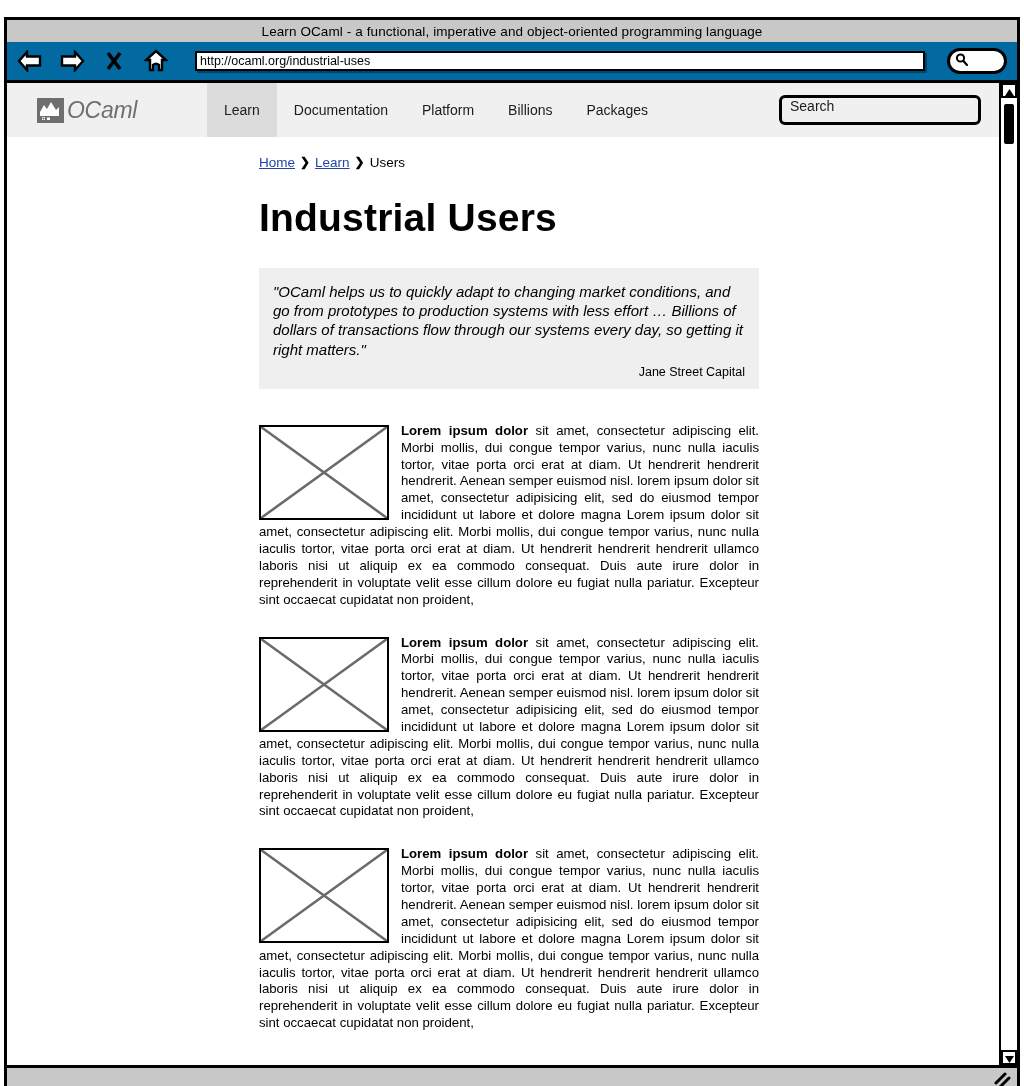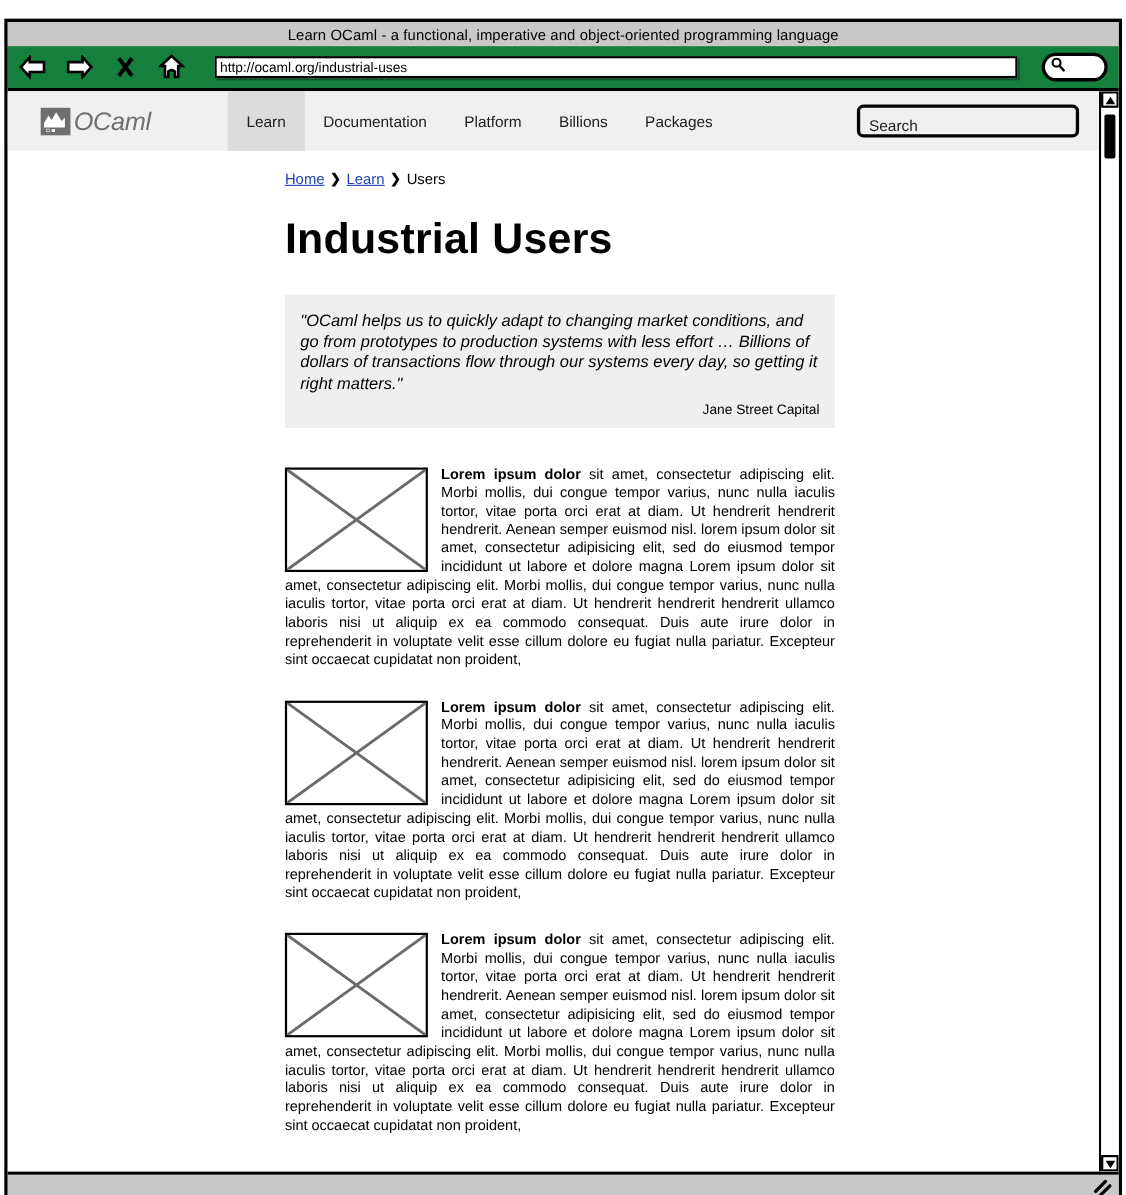--- a/index.html
+++ b/index.html
@@ -36,21 +36,21 @@
   }
   .titlebar-text {
     font-size: 13.5px;
     color: #000;
     letter-spacing: 0.1px;
   }
 
   
   .toolbar {
     height: 38px;
-    background: #15803d;
+    background: #0369a1;
     display: flex;
     align-items: center;
     padding: 0 10px 0 8px;
     gap: 12px;
     flex: none;
     justify-content: center;
   }
   .nav-btn {
     width: 30px;
     height: 28px;
@@ -209,21 +209,21 @@
   .header-search {
     position: absolute;
     right: 18px;
     top: 12px;
     width: 202px;
     height: 30px;
     border: 3px solid #000;
     border-radius: 6px;
     background: #f0f0f0;
     display: flex;
-    align-items: flex-end;
+    align-items: flex-start;
     padding-left: 8px;
   }
   .header-search-placeholder {
     font-size: 14px;
     color: #1c1c1c;
   }
 
   
   .content {
     padding-top: 18px;

